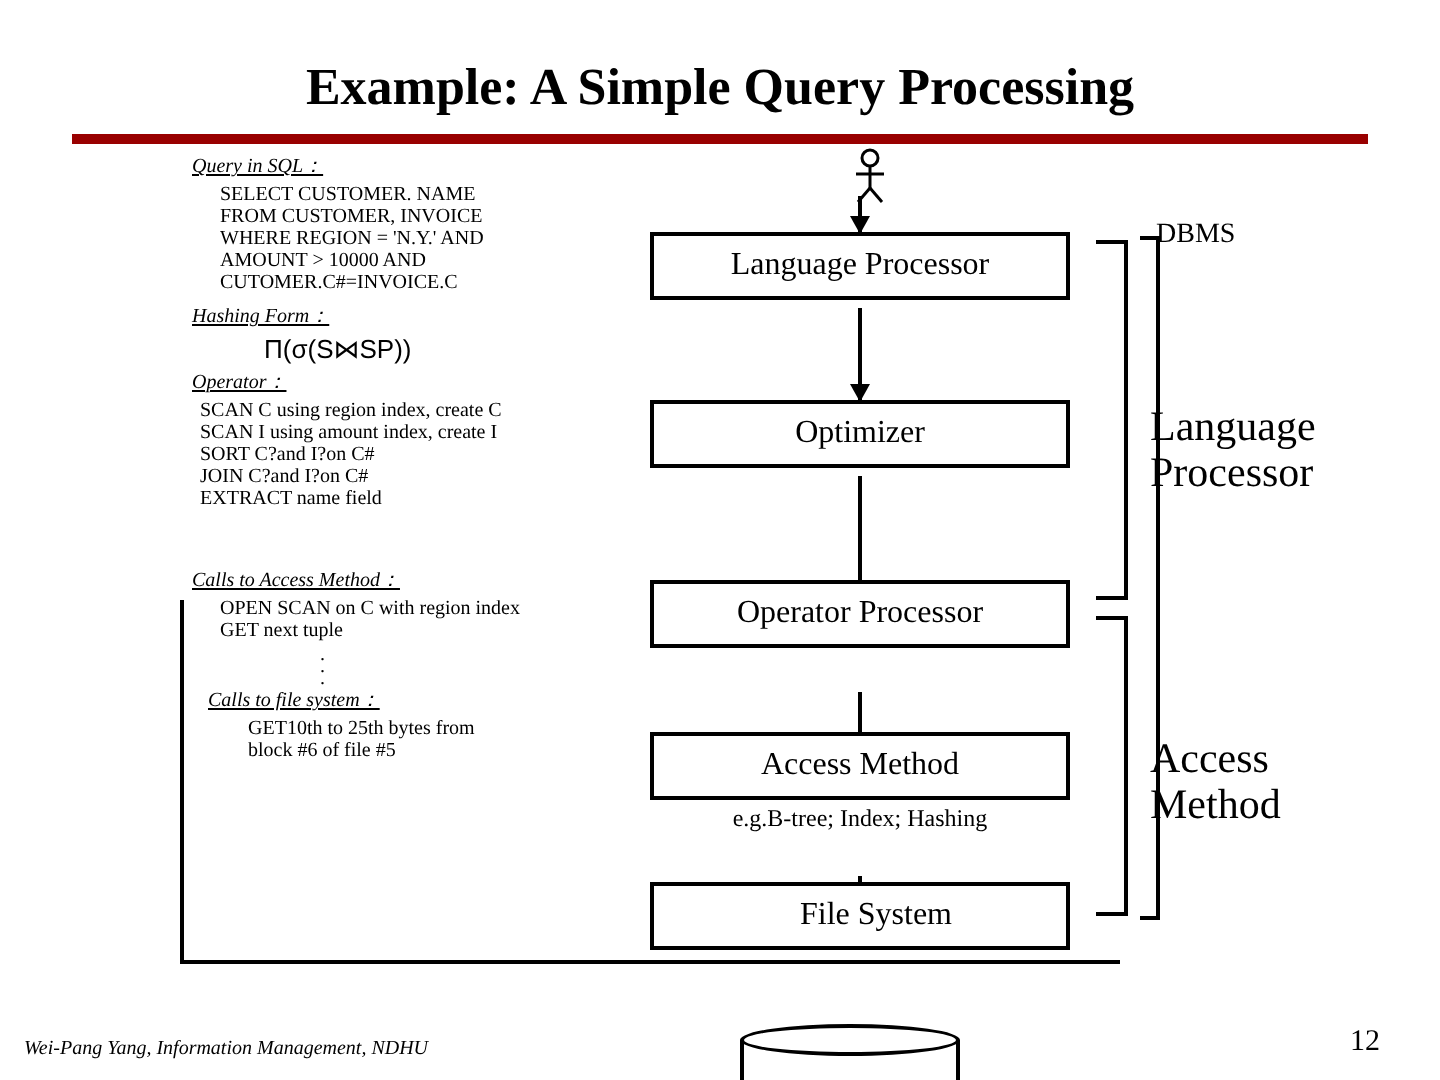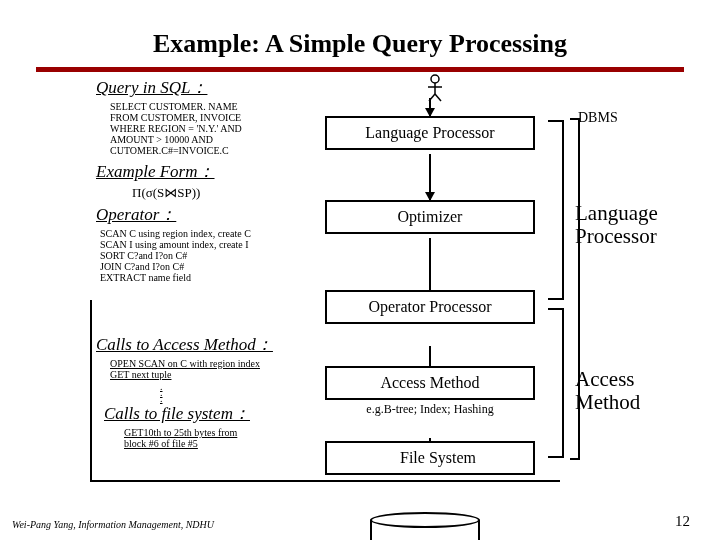--- a/index.html
+++ b/index.html
@@ -13,25 +13,25 @@
     text-align: center;
     font-size: 26px;
     font-weight: bold;
     padding: 14px 0 8px;
     margin-top: 15px;
   }
   .redbar { height: 5px; background: #900; margin: 0 36px 0 36px; }
 
   .content { position: relative; height: 430px; }
   .left { position: absolute; left: 96px; top: 4px; width: 230px; }
-  .hdr { font-style: italic; text-decoration: underline; font-size: 17px; }
+  .hdr { font-style: italic; text-decoration: underline; font-size: 10px; }
   .blk { font-size: 10px; line-height: 1.1; margin: 2px 0 4px 14px; }
   .iform { margin-top: 4px; }
-  .pi { font-family: Liberation Serif, serif; font-size: 13px; margin: 2px 0 2px 36px; }
-  .calls { margin-top: 50px; text-decoration: underline; }
+  .pi { font-family: Liberation Sans, sans-serif; font-size: 13px; margin: 2px 0 2px 36px; }
+  .calls { margin-top: 28px; }
   .dots { margin-left: 64px; font-size: 10px; line-height: .6; }
 
   .mid { position: absolute; left: 325px; top: 0; width: 210px; }
   .box { border: 2px solid #000; text-align: center; font-size: 16px; padding: 6px 4px; background: #fff; position: relative; }
   #b1 { margin-top: 44px; }
   #b2 { margin-top: 50px; }
   #b3 { margin-top: 56px; }
   #b4 { margin-top: 42px; }
   #b5 { margin-top: 44px; padding-left: 20px; }
   .subeg { font-size: 12px; text-align: center; margin-top: 2px; }
@@ -77,21 +77,21 @@
     <line x1="10" y1="20" x2="16" y2="27" stroke="#000" stroke-width="1.5"></line>
   </svg>
 
   <div class="left">
     <div class="hdr">Query in SQL：</div>
     <div class="blk" style="white-space:pre-line;">SELECT CUSTOMER. NAME
 FROM CUSTOMER, INVOICE
 WHERE REGION = 'N.Y.' AND
 AMOUNT &gt; 10000 AND
 CUTOMER.C#=INVOICE.C</div>
-    <div class="hdr iform">Example Form：</div>
+    <div class="hdr iform">Hashing Form：</div>
     <div class="pi">Π(σ(S⋈SP))</div>
     <div class="hdr">Operator：</div>
     <div class="blk" style="white-space:pre-line; margin-left:4px;">SCAN C using region index, create C
 SCAN I using amount index, create I
 SORT C?and I?on C#
 JOIN C?and I?on C#
 EXTRACT name field</div>
 
     <div class="calls">
       <div class="hdr">Calls to Access Method：</div>

